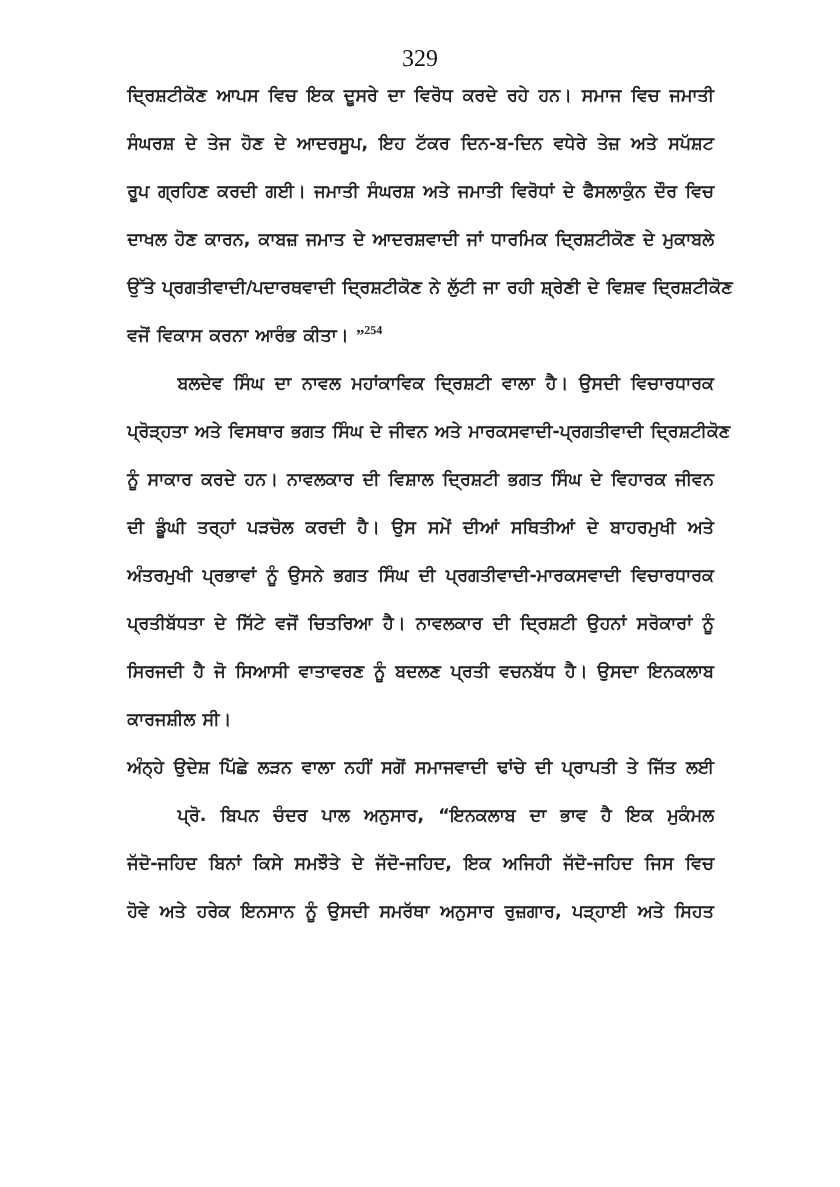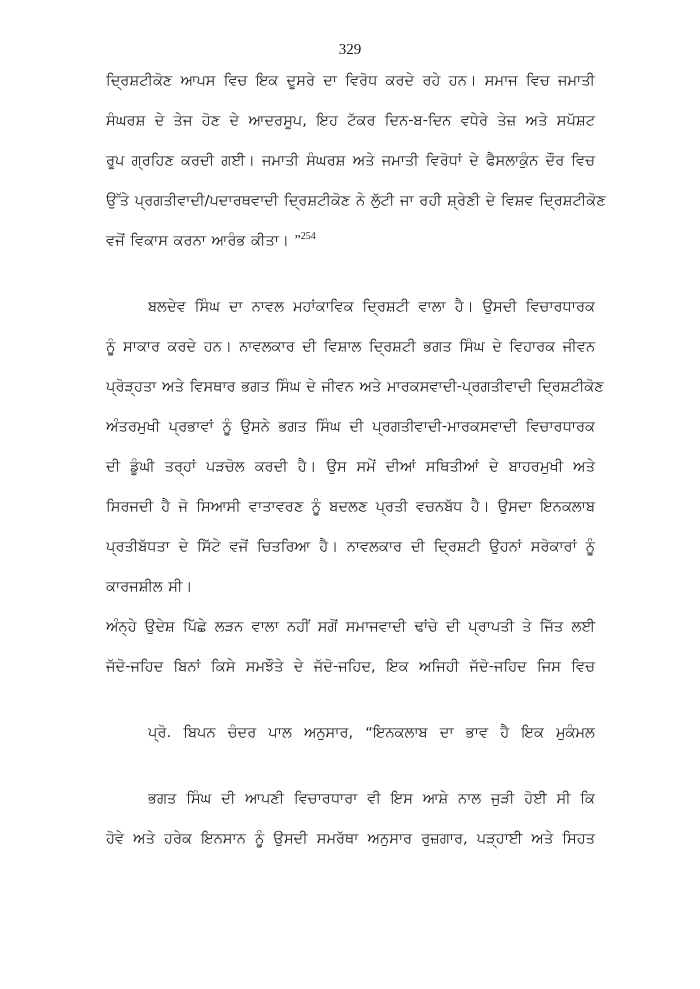--- a/index.html
+++ b/index.html
@@ -14,49 +14,49 @@
       overflow: hidden;
       color: #1a1a1a;
     }
     .page-number {
       position: absolute;
       top: 40px;
       left: 0;
       width: 700px;
       text-align: center;
       font-family: "Liberation Serif", "DejaVu Serif", serif;
-      font-size: 15px;
+      font-size: 20px;
       line-height: 18px;
       color: #111;
     }
     .body-text {
       position: absolute;
       top: 66px;
       left: 106px;
       width: 489px;
       font-family: "DejaVu Sans", "Liberation Sans", sans-serif;
       font-size: 14.6px;
       color: #222;
+      font-weight: bold;
     }
     .paragraph {
       margin: 0;
       padding: 0;
     }
     .line {
       display: block;
       height: 40px;
       line-height: 28px;
       white-space: nowrap;
       text-align: justify;
       text-align-last: justify;
       word-spacing: 1px;
     }
     .line.indent {
       padding-left: 42px;
-      margin-top: 26px;
     }
     .line.last {
       text-align-last: left;
     }
     .fn-ref {
       font-family: "Liberation Serif", "DejaVu Serif", serif;
       font-size: 10px;
       vertical-align: 6px;
       line-height: 0;
     }
@@ -69,39 +69,39 @@
 <body>
 
 <div class="page-number">329</div>
 
 <div class="body-text">
 
   <div class="paragraph">
     <span class="line">ਦ੍ਰਿਸ਼ਟੀਕੋਣ ਆਪਸ ਵਿਚ ਇਕ ਦੂਸਰੇ ਦਾ ਵਿਰੋਧ ਕਰਦੇ ਰਹੇ ਹਨ। ਸਮਾਜ ਵਿਚ ਜਮਾਤੀ</span>
     <span class="line">ਸੰਘਰਸ਼ ਦੇ ਤੇਜ ਹੋਣ ਦੇ ਆਦਰਸੂਪ, ਇਹ ਟੱਕਰ ਦਿਨ-ਬ-ਦਿਨ ਵਧੇਰੇ ਤੇਜ਼ ਅਤੇ ਸਪੱਸ਼ਟ</span>
     <span class="line">ਰੂਪ ਗ੍ਰਹਿਣ ਕਰਦੀ ਗਈ। ਜਮਾਤੀ ਸੰਘਰਸ਼ ਅਤੇ ਜਮਾਤੀ ਵਿਰੋਧਾਂ ਦੇ ਫੈਸਲਾਕੁੰਨ ਦੌਰ ਵਿਚ</span>
+    <span class="line">ਦਾਖਲ ਹੋਣ ਕਾਰਨ, ਕਾਬਜ਼ ਜਮਾਤ ਦੇ ਆਦਰਸ਼ਵਾਦੀ ਜਾਂ ਧਾਰਮਿਕ ਦ੍ਰਿਸ਼ਟੀਕੋਣ ਦੇ ਮੁਕਾਬਲੇ</span>
     <span class="line">ਉੱਤੇ ਪ੍ਰਗਤੀਵਾਦੀ/ਪਦਾਰਥਵਾਦੀ ਦ੍ਰਿਸ਼ਟੀਕੋਣ ਨੇ ਲੁੱਟੀ ਜਾ ਰਹੀ ਸ਼੍ਰੇਣੀ ਦੇ ਵਿਸ਼ਵ ਦ੍ਰਿਸ਼ਟੀਕੋਣ</span>
     <span class="line last"><span>ਵਜੋਂ ਵਿਕਾਸ ਕਰਨਾ ਆਰੰਭ ਕੀਤਾ।</span> <span class="quote-mark">”</span><span class="fn-ref">254</span></span>
   </div>
 
   <div class="paragraph">
     <span class="line indent">ਬਲਦੇਵ ਸਿੰਘ ਦਾ ਨਾਵਲ ਮਹਾਂਕਾਵਿਕ ਦ੍ਰਿਸ਼ਟੀ ਵਾਲਾ ਹੈ। ਉਸਦੀ ਵਿਚਾਰਧਾਰਕ</span>
+    <span class="line">ਪ੍ਰੋੜ੍ਹਤਾ ਅਤੇ ਵਿਸਥਾਰ ਭਗਤ ਸਿੰਘ ਦੇ ਜੀਵਨ ਅਤੇ ਮਾਰਕਸਵਾਦੀ-ਪ੍ਰਗਤੀਵਾਦੀ ਦ੍ਰਿਸ਼ਟੀਕੋਣ</span>
     <span class="line">ਨੂੰ ਸਾਕਾਰ ਕਰਦੇ ਹਨ। ਨਾਵਲਕਾਰ ਦੀ ਵਿਸ਼ਾਲ ਦ੍ਰਿਸ਼ਟੀ ਭਗਤ ਸਿੰਘ ਦੇ ਵਿਹਾਰਕ ਜੀਵਨ</span>
-    <span class="line">ਪ੍ਰੋੜ੍ਹਤਾ ਅਤੇ ਵਿਸਥਾਰ ਭਗਤ ਸਿੰਘ ਦੇ ਜੀਵਨ ਅਤੇ ਮਾਰਕਸਵਾਦੀ-ਪ੍ਰਗਤੀਵਾਦੀ ਦ੍ਰਿਸ਼ਟੀਕੋਣ</span>
+    <span class="line">ਦੀ ਡੂੰਘੀ ਤਰ੍ਹਾਂ ਪੜਚੋਲ ਕਰਦੀ ਹੈ। ਉਸ ਸਮੇਂ ਦੀਆਂ ਸਥਿਤੀਆਂ ਦੇ ਬਾਹਰਮੁਖੀ ਅਤੇ</span>
     <span class="line">ਅੰਤਰਮੁਖੀ ਪ੍ਰਭਾਵਾਂ ਨੂੰ ਉਸਨੇ ਭਗਤ ਸਿੰਘ ਦੀ ਪ੍ਰਗਤੀਵਾਦੀ-ਮਾਰਕਸਵਾਦੀ ਵਿਚਾਰਧਾਰਕ</span>
-    <span class="line">ਦੀ ਡੂੰਘੀ ਤਰ੍ਹਾਂ ਪੜਚੋਲ ਕਰਦੀ ਹੈ। ਉਸ ਸਮੇਂ ਦੀਆਂ ਸਥਿਤੀਆਂ ਦੇ ਬਾਹਰਮੁਖੀ ਅਤੇ</span>
+    <span class="line">ਪ੍ਰਤੀਬੱਧਤਾ ਦੇ ਸਿੱਟੇ ਵਜੋਂ ਚਿਤਰਿਆ ਹੈ। ਨਾਵਲਕਾਰ ਦੀ ਦ੍ਰਿਸ਼ਟੀ ਉਹਨਾਂ ਸਰੋਕਾਰਾਂ ਨੂੰ</span>
     <span class="line">ਸਿਰਜਦੀ ਹੈ ਜੋ ਸਿਆਸੀ ਵਾਤਾਵਰਣ ਨੂੰ ਬਦਲਣ ਪ੍ਰਤੀ ਵਚਨਬੱਧ ਹੈ। ਉਸਦਾ ਇਨਕਲਾਬ</span>
-    <span class="line">ਪ੍ਰਤੀਬੱਧਤਾ ਦੇ ਸਿੱਟੇ ਵਜੋਂ ਚਿਤਰਿਆ ਹੈ। ਨਾਵਲਕਾਰ ਦੀ ਦ੍ਰਿਸ਼ਟੀ ਉਹਨਾਂ ਸਰੋਕਾਰਾਂ ਨੂੰ</span>
     <span class="line last">ਕਾਰਜਸ਼ੀਲ ਸੀ।</span>
     <span class="line">ਅੰਨ੍ਹੇ ਉਦੇਸ਼ ਪਿੱਛੇ ਲੜਨ ਵਾਲਾ ਨਹੀਂ ਸਗੋਂ ਸਮਾਜਵਾਦੀ ਢਾਂਚੇ ਦੀ ਪ੍ਰਾਪਤੀ ਤੇ ਜਿੱਤ ਲਈ</span>
   </div>
 
   <div class="paragraph">
+    <span class="line indent">ਪ੍ਰੋ. ਬਿਪਨ ਚੰਦਰ ਪਾਲ ਅਨੁਸਾਰ, “ਇਨਕਲਾਬ ਦਾ ਭਾਵ ਹੈ ਇਕ ਮੁਕੰਮਲ</span>
     <span class="line">ਜੱਦੋ-ਜਹਿਦ ਬਿਨਾਂ ਕਿਸੇ ਸਮਝੌਤੇ ਦੇ ਜੱਦੋ-ਜਹਿਦ, ਇਕ ਅਜਿਹੀ ਜੱਦੋ-ਜਹਿਦ ਜਿਸ ਵਿਚ</span>
-    <span class="line indent">ਪ੍ਰੋ. ਬਿਪਨ ਚੰਦਰ ਪਾਲ ਅਨੁਸਾਰ, “ਇਨਕਲਾਬ ਦਾ ਭਾਵ ਹੈ ਇਕ ਮੁਕੰਮਲ</span>
   </div>
 
   <div class="paragraph">
-    <span class="line indent">ਭਗਤ ਸਿੰਘ ਦੀ ਆਪਣੀ ਵਿਚਾਰਧਾਰਾ ਵੀ ਇਸ ਆਸ਼ੇ ਨਾਲ ਜੁੜੀ ਹੋਈ ਸੀ ਕਿ</span>
     <span class="line">ਹੋਵੇ ਅਤੇ ਹਰੇਕ ਇਨਸਾਨ ਨੂੰ ਉਸਦੀ ਸਮਰੱਥਾ ਅਨੁਸਾਰ ਰੁਜ਼ਗਾਰ, ਪੜ੍ਹਾਈ ਅਤੇ ਸਿਹਤ</span>
   </div>
 
 </div>
 
 </body></html>

